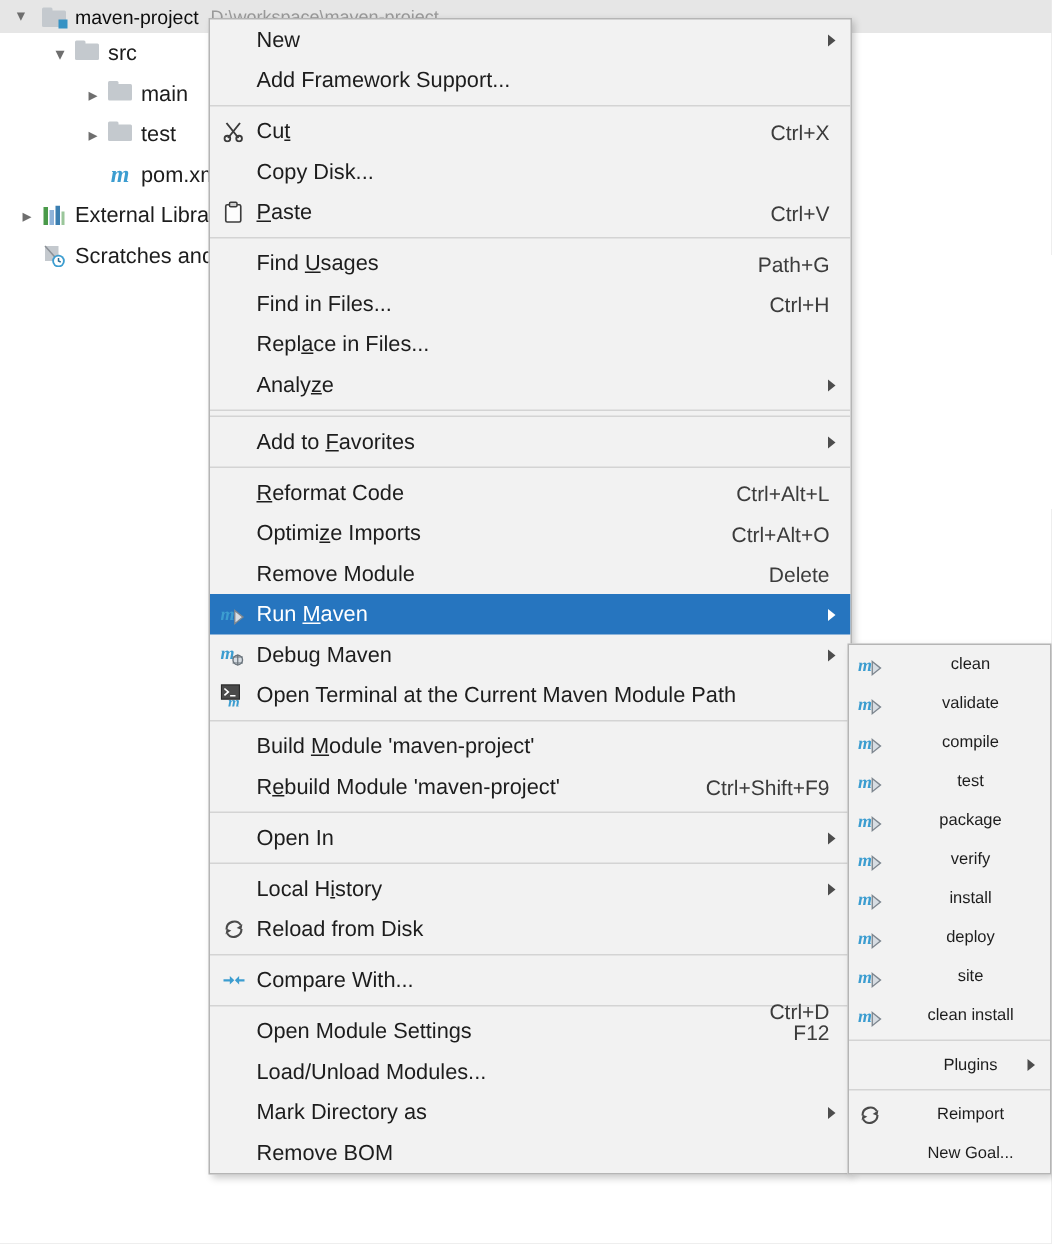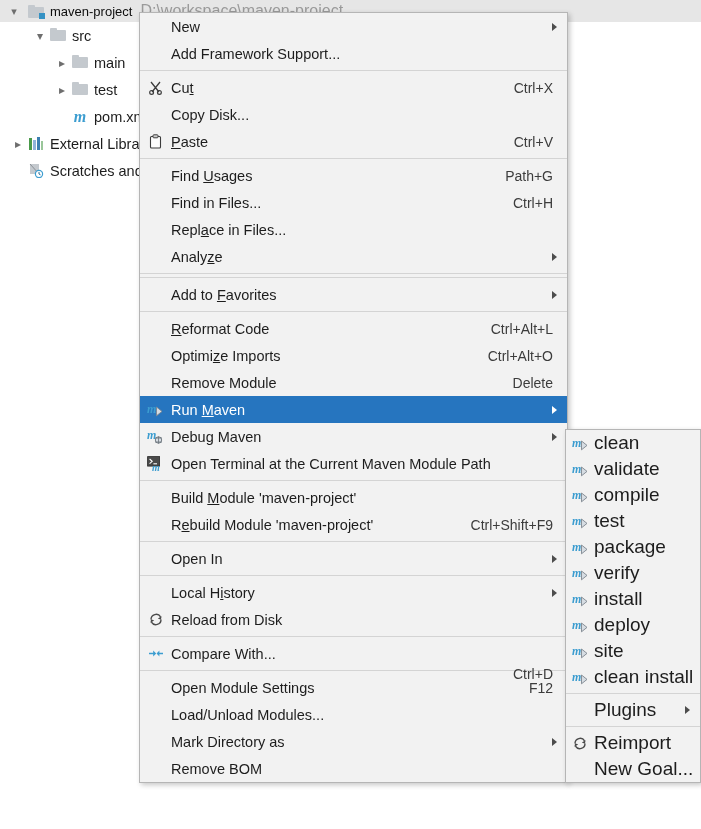--- a/index.html
+++ b/index.html
@@ -21,21 +21,21 @@
   #project-header{
     position:absolute;left:0;top:0;width:701px;height:22px;
     background:#e6e6e6;
     display:flex;align-items:center;
   }
   #project-header .hdr-arrow{
     width:28px;text-align:center;color:#6e6e6e;font-size:11px;line-height:1;
   }
   #project-header .hdr-folder{margin-right:6px;display:flex;align-items:center;}
   #project-header .hdr-name{font-weight:normal;font-size:13px;color:#0d0d0d;}
-  #project-header .hdr-path{margin-left:8px;color:#9a9a9a;font-size:16px;white-space:nowrap;}
+  #project-header .hdr-path{margin-left:8px;color:#9a9a9a;font-size:12px;white-space:nowrap;}
 
   .tree-row{
     position:absolute;left:0;height:27px;width:701px;
     display:flex;align-items:center;
   }
   .tw{width:20px;display:flex;align-items:center;justify-content:center;flex:0 0 20px;}
   .tree-label{margin-left:6px;white-space:nowrap;font-size:14.5px;}
 
   .chev{display:inline-block;color:#6e6e6e;font-size:12px;line-height:1;}
 
@@ -95,21 +95,21 @@
   #submenu{
     position:absolute;left:565px;top:429px;width:136px;
     background:#f2f2f2;
     border:1px solid #b5b5b5;
     box-shadow:2px 2px 5px rgba(0,0,0,.22);
     box-sizing:border-box;
     overflow:hidden;
   }
   #submenu .mi{height:26px;}
   #submenu .mi .ico{width:28px;flex:0 0 28px;}
-  #submenu .mi .lbl{font-size:19px;}
+  #submenu .mi .lbl{font-size:11px;text-align:center;}
 
   
   .gl{display:inline-block;line-height:1;}
   svg{display:block;}
 </style>
 </head>
 <body>
 
 <div id="project-panel">
 

